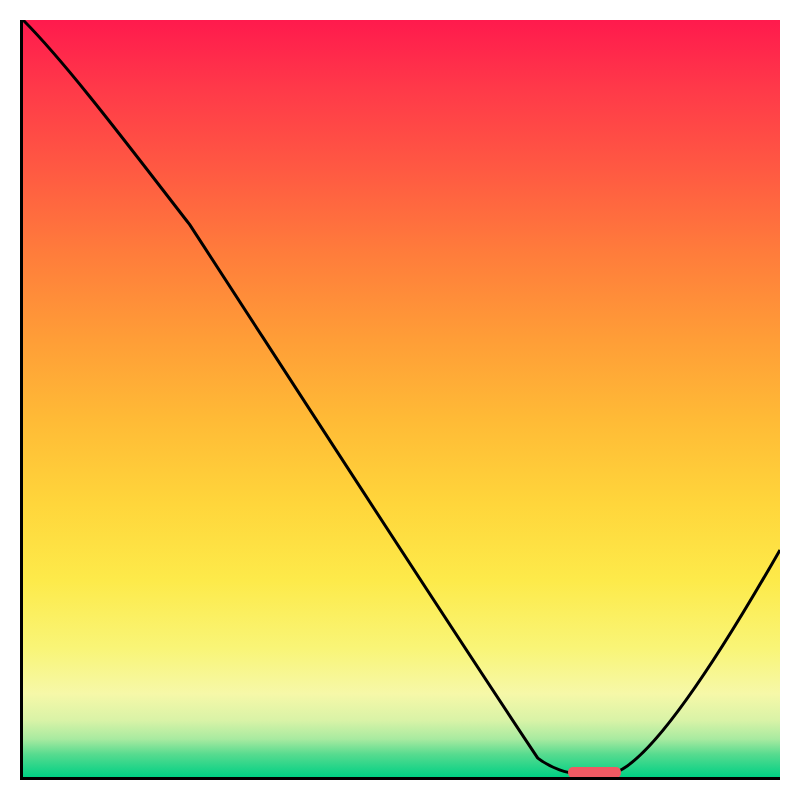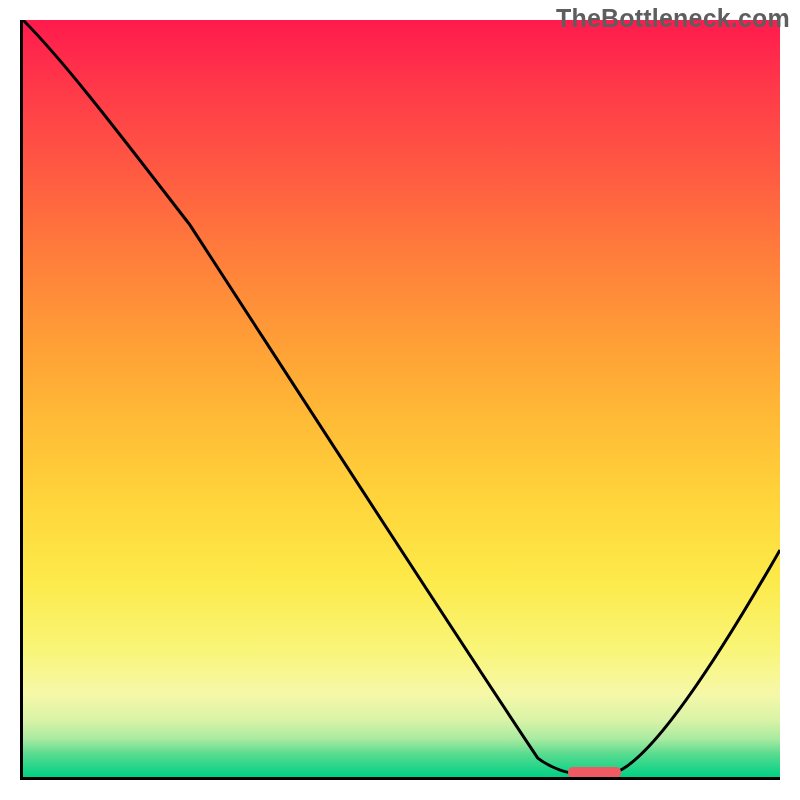--- a/index.html
+++ b/index.html
@@ -65,21 +65,20 @@
     z-index: 2;
   }
   .marker {
     fill: #ef5a63;
   }
 </style>
 </head>
 <body>
 
 <div class="chart-container">
-  <div class="watermark">TheBottleneck.com</div>
 
   <div class="plot-area">
     <div class="gradient-bg"></div>
 
     <svg class="curve-svg" viewBox="0 0 760 760" preserveAspectRatio="none">
       <path fill="none" stroke="#000000" stroke-width="3" d="M 0 0 C 45.6 45.60000000000002, 114 136.80000000000007, 167.2 205.20000000000005 C 266 357.2, 418.00000000000006 592.8, 516.8000000000001 741 C 532 752.4, 547.1999999999999 756.2, 554.8 756.2 L 592.8000000000001 756.2 C 630.8 744.8, 699.2 638.4, 760 532" id="curve-path"></path>
       <rect class="marker" rx="5" ry="5" id="marker-rect" x="547.1999999999999" y="749.94" width="53.200000000000045" height="11"></rect>
     </svg>
   </div>
 </div>

